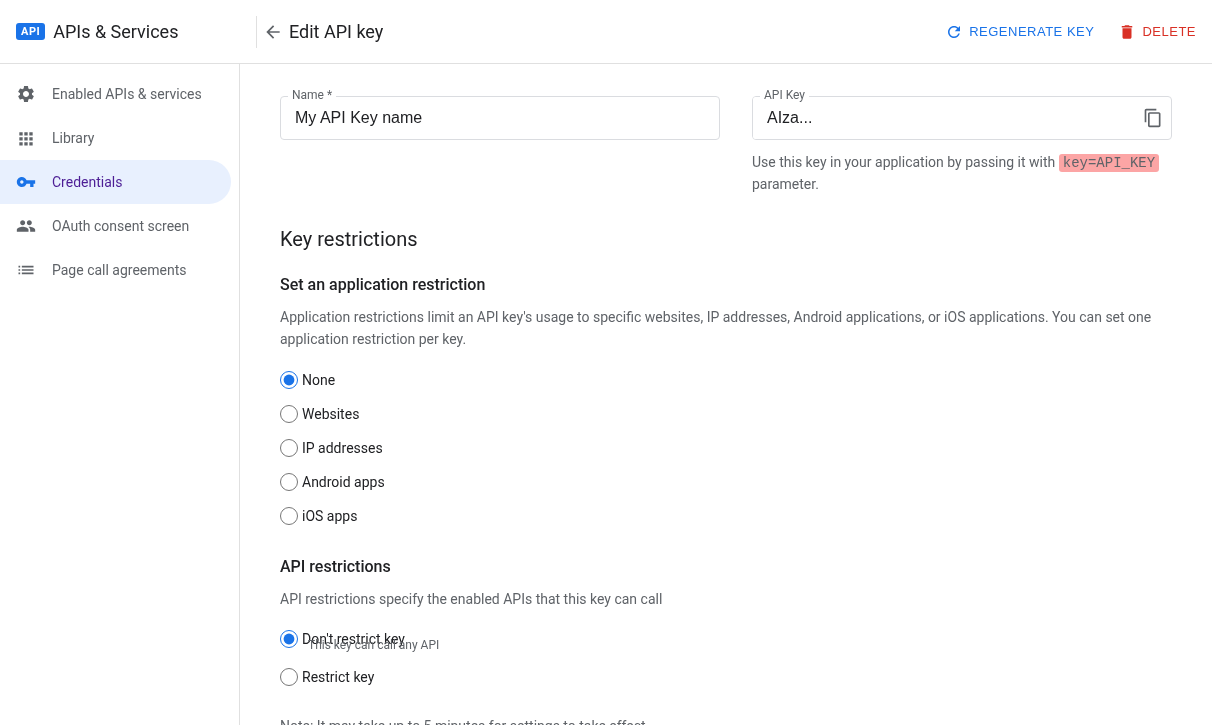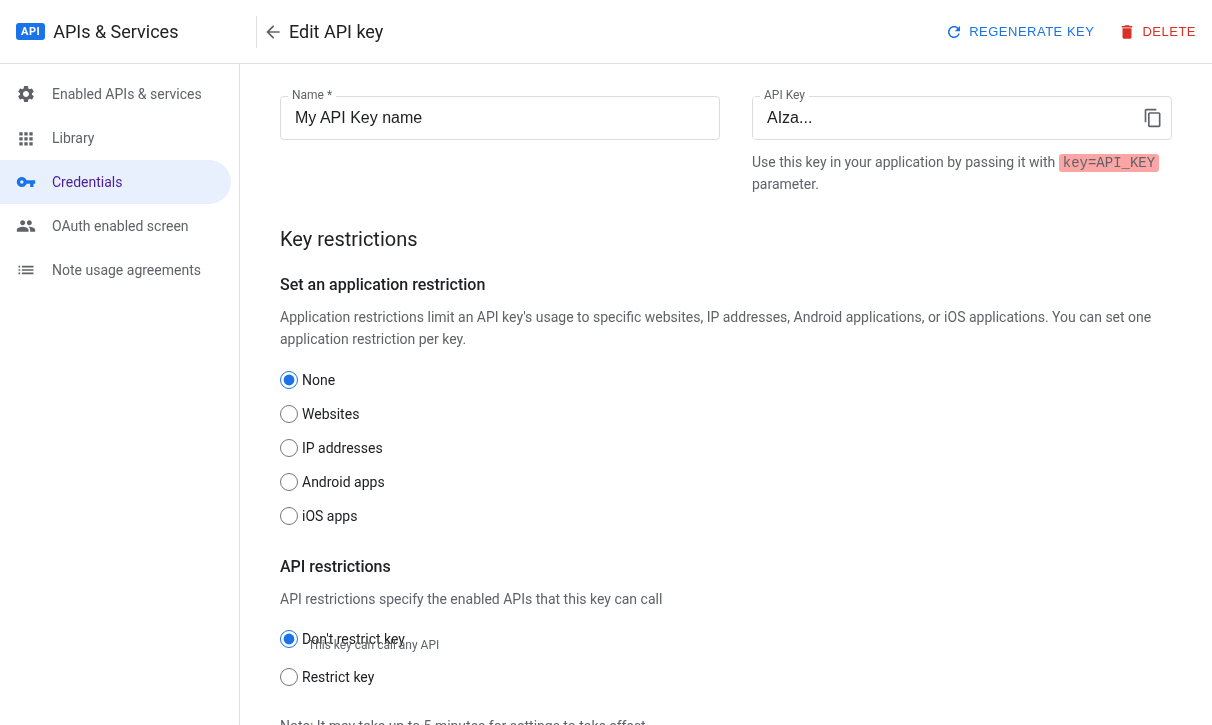--- a/index.html
+++ b/index.html
@@ -157,29 +157,29 @@
           </svg>
       </span>
       <span>Credentials</span>
     </div>
     <div class="sidebar-item">
       <span class="sidebar-icon">
         <svg width="20" height="20" viewBox="0 0 24 24" fill="#5f6368">
             <path d="M16 11c1.66 0 2.99-1.34 2.99-3S17.66 5 16 5c-1.66 0-3 1.34-3 3s1.34 3 3 3zm-8 0c1.66 0 2.99-1.34 2.99-3S9.66 5 8 5C6.34 5 5 6.34 5 8s1.34 3 3 3zm0 2c-2.33 0-7 1.17-7 3.5V19h14v-2.5c0-2.33-4.67-3.5-7-3.5zm8 0c-.29 0-.62.02-.97.05 1.16.84 1.97 1.97 1.97 3.45V19h6v-2.5c0-2.33-4.67-3.5-7-3.5z"></path>
           </svg>
       </span>
-      <span>OAuth enabled screen</span>
+      <span>OAuth consent screen</span>
     </div>
     <div class="sidebar-item">
       <span class="sidebar-icon">
         <svg width="20" height="20" viewBox="0 0 24 24" fill="#5f6368">
             <path d="M3 13h2v-2H3v2zm0 4h2v-2H3v2zm0-8h2V7H3v2zm4 4h14v-2H7v2zm0 4h14v-2H7v2zM7 7v2h14V7H7z"></path>
           </svg>
       </span>
-      <span>Note usage agreements</span>
+      <span>Page call agreements</span>
     </div>
   </nav>
 
   <div class="content">
 
     <div class="fields-row">
 
       <div class="field-group name-field">
         <div class="field-wrapper">
           <span class="field-label">Name *</span>

